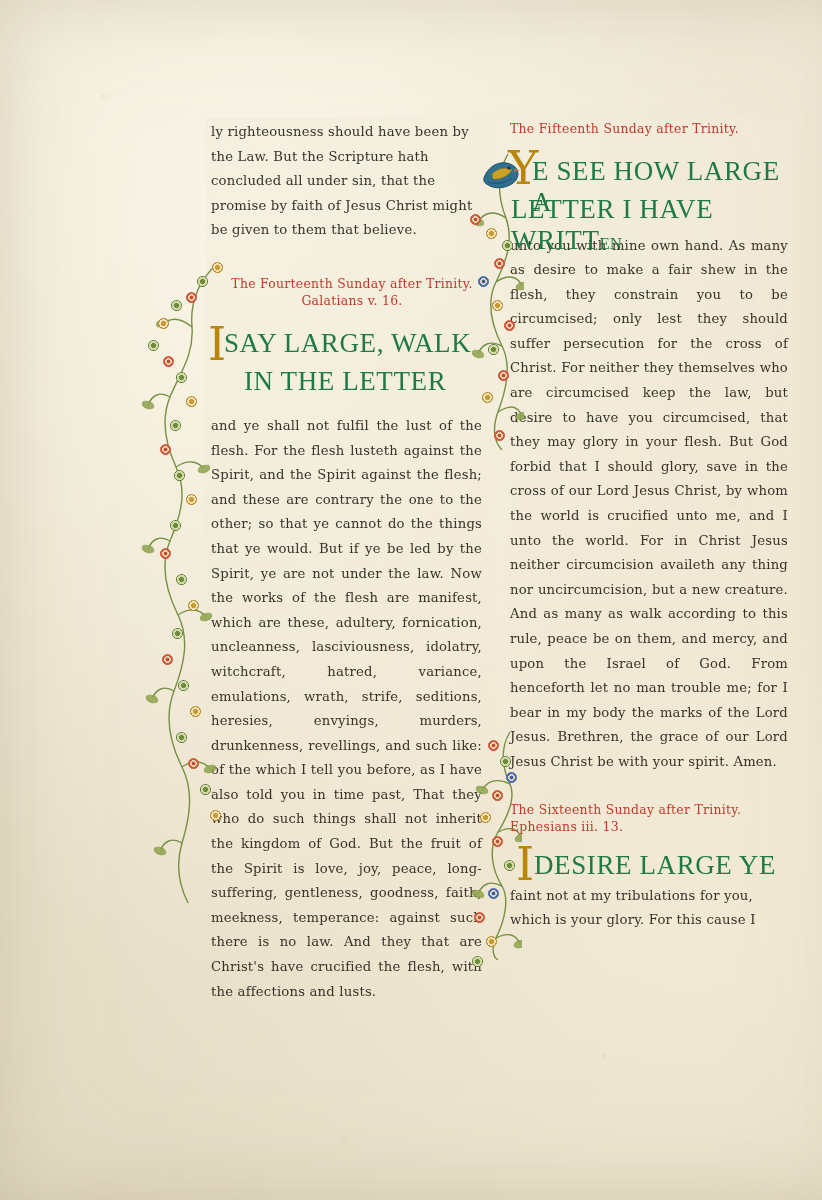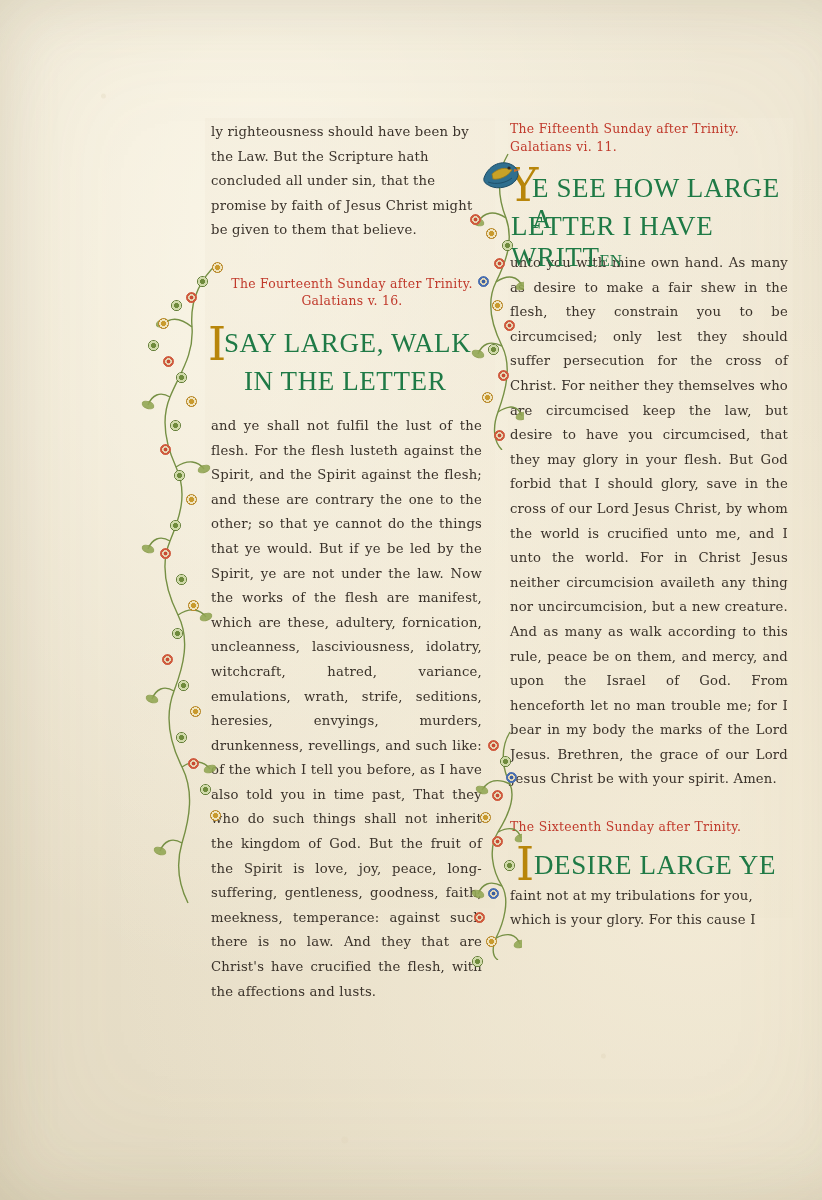--- a/index.html
+++ b/index.html
@@ -122,35 +122,35 @@
       <div class="display" style="position:absolute; left:33px; top:46px; width:245px;">IN THE LETTER</div>
     </div>
 
     <div class="body-text justify" style="width:271px; margin-top:-6px;">and ye shall not fulfil the lust of the flesh. For the flesh lusteth against the Spirit, and the Spirit against the flesh; and these are contrary the one to the other; so that ye cannot do the things that ye would. But if ye be led by the Spirit, ye are not under the law. Now the works of the flesh are manifest, which are these, adultery, fornication, uncleanness, lasciviousness, idolatry, witchcraft, hatred, variance, emulations, wrath, strife, seditions, heresies, envyings, murders, drunkenness, revellings, and such like: of the which I tell you before, as I have also told you in time past, That they who do such things shall not inherit the kingdom of God. But the fruit of the Spirit is love, joy, peace, long-suffering, gentleness, goodness, faith, meekness, temperance: against such there is no law. And they that are Christ's have crucified the flesh, with the affections and lusts.</div>
   </div>
 
   <div class="col" style="left:510px; top:120px; width:282px;">
 
     <div class="rubric">
       <span>The Fifteenth Sunday after Trinity.</span>
-      <span class="ref">Galatians vi. 11.</span>
     </div>
 
     <div style="position:relative; height:96px; margin-top:6px;">
       <span class="versal" style="position:absolute; left:-2px; top:2px;">Y</span>
       <div class="display" style="position:absolute; left:22px; top:12px; width:262px;">E SEE HOW LARGE A</div>
       <div class="display" style="position:absolute; left:1px; top:50px; width:282px;">
         <span>LETTER I HAVE WRITT</span><span class="small">EN</span>
       </div>
     </div>
 
     <div class="body-text justify" style="width:278px; margin-top:-6px;">unto you with mine own hand. As many as desire to make a fair shew in the flesh, they constrain you to be circumcised; only lest they should suffer persecution for the cross of Christ. For neither they themselves who are circumcised keep the law, but desire to have you circumcised, that they may glory in your flesh. But God forbid that I should glory, save in the cross of our Lord Jesus Christ, by whom the world is crucified unto me, and I unto the world. For in Christ Jesus neither circumcision availeth any thing nor uncircumcision, but a new creature. And as many as walk according to this rule, peace be on them, and mercy, and upon the Israel of God. From henceforth let no man trouble me; for I bear in my body the marks of the Lord Jesus. Brethren, the grace of our Lord Jesus Christ be with your spirit. Amen.</div>
 
     <div class="rubric" style="margin-top:26px;">
       <span>The Sixteenth Sunday after Trinity.</span>
+      <span class="ref">Ephesians iii. 13.</span>
     </div>
 
     <div style="position:relative; height:42px; margin-top:8px;">
       <span class="versal" style="position:absolute; left:6px; top:-2px;">I</span>
       <div class="display" style="position:absolute; left:24px; top:6px; width:258px;">DESIRE LARGE YE</div>
     </div>
 
     <div class="body-text" style="width:278px; margin-top:-2px;">faint not at my tribulations for you, which is your glory. For this cause I</div>
   </div>
 

